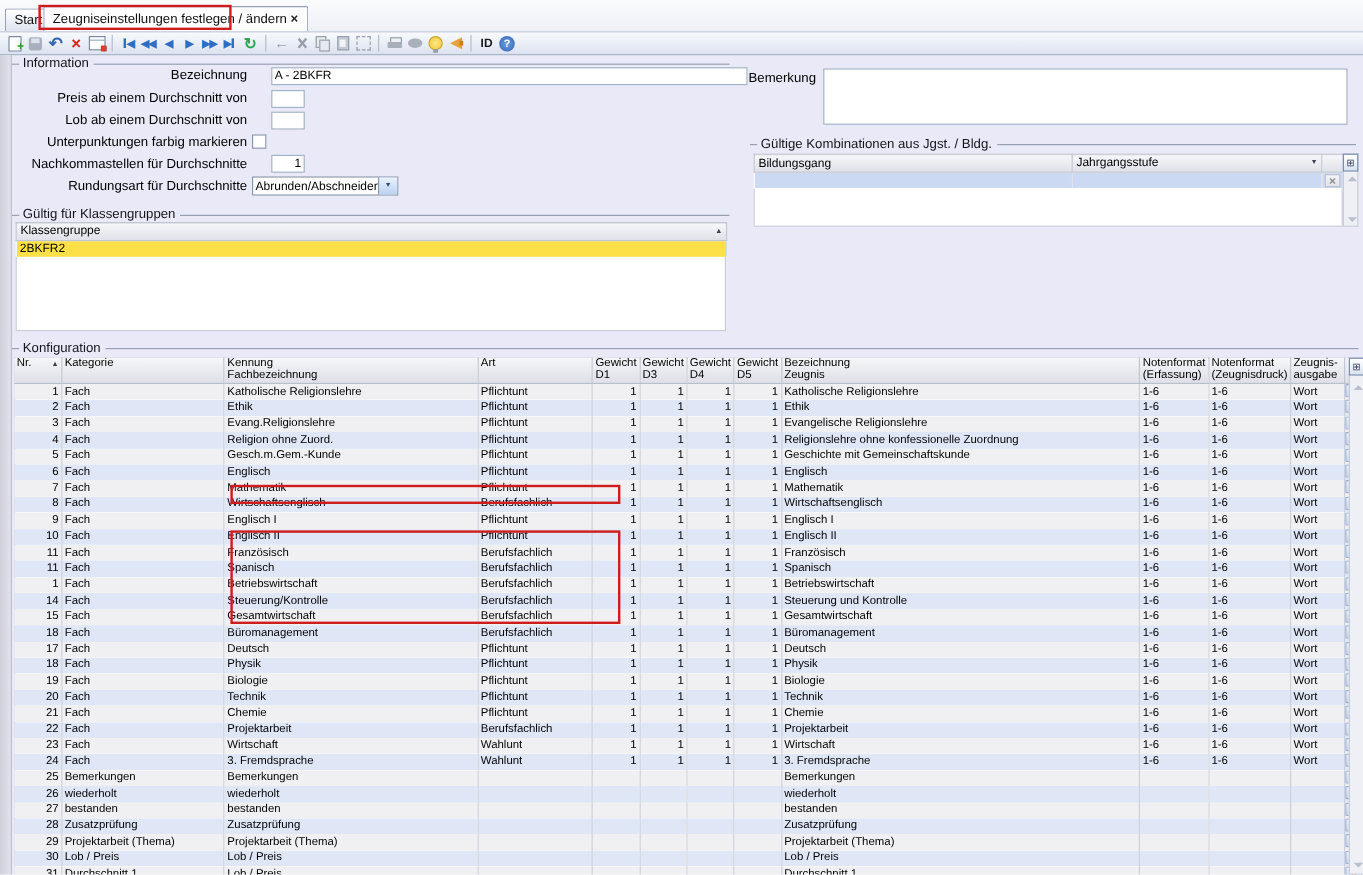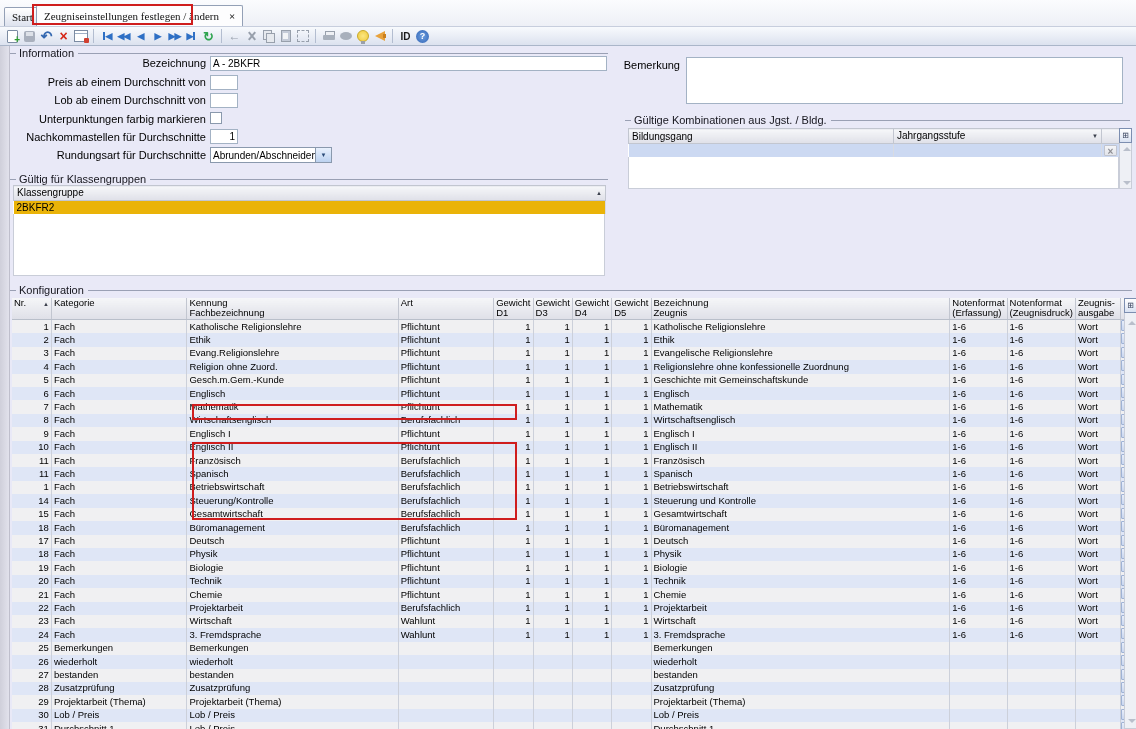--- a/index.html
+++ b/index.html
@@ -1,23 +1,23 @@
 <!DOCTYPE html>
 <html><head>
 <meta charset="utf-8">
 <style>
   html,body{margin:0;padding:0;}
   body{font-family:"Liberation Sans",sans-serif;}
   .screen{position:relative;width:1136px;height:729px;overflow:hidden;background:#e9e9f7;}
 
   
   .tabbar{position:absolute;left:0;top:0;width:1136px;height:26px;background:linear-gradient(#fbfcfe,#eef0f6);}
-  .tab{position:absolute;bottom:0;height:19px;display:flex;align-items:center;gap:10px;
+  .tab{position:absolute;bottom:0;height:19px;display:flex;align-items:center;gap:3px;
        padding:0 7px;font-size:11px;color:#111;border:1px solid #93a0b6;border-bottom:none;
-       border-radius:2px 2px 0 0;background:linear-gradient(#ffffff,#dde2ee);box-sizing:border-box;font-family:Liberation Serif, serif;}
+       border-radius:2px 2px 0 0;background:linear-gradient(#ffffff,#dde2ee);box-sizing:border-box;}
   .tab.active{height:21px;background:#fdfdfe;}
   .tab .close{font-weight:bold;font-size:11px;color:#222;line-height:10px;}
   #tab-start{left:4px;}
   #tab-main{left:36px;}
 
   
   .toolbar{position:absolute;left:0;top:26px;width:1136px;height:20px;display:flex;align-items:center;
            padding-left:4px;box-sizing:border-box;background:linear-gradient(#f8fafd,#dce2ef);
            border-top:1px solid #c7cedd;border-bottom:1px solid #aab6c9;}
   .tbi{width:17px;height:16px;display:inline-flex;align-items:center;justify-content:center;position:relative;flex:none;}
@@ -56,38 +56,38 @@
   .helpic{width:13px;height:13px;border-radius:50%;background:radial-gradient(#6fa0e0,#2f62b4);color:#fff;
           font-size:9px;font-weight:bold;display:flex;align-items:center;justify-content:center;}
 
   
   .leftstrip{position:absolute;left:0;top:46px;width:9px;height:683px;background:linear-gradient(90deg,#cfcfda,#e2e2ec);border-right:1px solid #bfbfcc;}
   .grouphead{position:absolute;display:flex;align-items:center;font-size:11px;color:#15151d;height:12px;}
   .grouphead:before{content:"";width:6px;height:1px;background:#9aa0b4;margin-right:3px;}
   .grouphead:after{content:"";flex:1;height:1px;background:#9aa0b4;margin-left:4px;}
 
   .flabel{position:absolute;left:10px;width:196px;text-align:right;font-size:11px;line-height:15px;color:#000;}
-  .tin{position:absolute;box-sizing:border-box;height:15px;border:1px solid #a3b2c4;background:#fff;font-family:inherit;font-size:10px;padding:0 2px;}
+  .tin{position:absolute;box-sizing:border-box;height:15px;border:1px solid #a3b2c4;background:#fff;font-family:inherit;font-size:10px;padding:0 2px;margin-left:16px;}
   .checkbox{position:absolute;width:12px;height:12px;box-sizing:border-box;border:1px solid #8a99ad;background:#fff;}
   .combo{position:absolute;box-sizing:border-box;height:16px;width:122px;border:1px solid #8a99ad;background:#fff;display:flex;align-items:center;font-size:10px;}
   .combo .cv{flex:1;padding:0 2px;white-space:nowrap;overflow:hidden;}
   .combo .cbtn{width:15px;height:14px;background:linear-gradient(#e9f1fd,#bcd2f0);border-left:1px solid #8a99ad;
                display:flex;align-items:center;justify-content:center;font-size:6px;color:#2a4a77;}
   textarea.bem{position:absolute;left:686px;top:57px;width:437px;height:47px;box-sizing:border-box;border:1px solid #a3b2c4;background:#fff;resize:none;font-family:inherit;font-size:10px;}
 
   
   .minitable{position:absolute;border-collapse:collapse;table-layout:fixed;font-size:10px;background:#fff;}
   .minitable th{height:14px;background:linear-gradient(#f6f7f9,#dfe0e8);border:1px solid #c2c6d0;border-top:1px solid #c2c6d0;
                 font-weight:normal;text-align:left;padding:0 3px;white-space:nowrap;overflow:hidden;}
   .minitable td{height:13px;padding:0 3px;border-right:1px solid #d8dbe2;white-space:nowrap;overflow:hidden;}
   .whitebox{position:absolute;background:#fff;border:1px solid #c9cdd8;box-sizing:border-box;}
   .sort{float:right;font-size:6px;color:#3a3f4c;line-height:13px;}
   .filt{float:right;font-size:6px;color:#3a3f4c;line-height:13px;}
   .selrow{background:#ccd9f2;}
-  .grayrow{background:#eab308;}
+  .grayrow{background:#fde047;}
   .delx{display:inline-block;width:13px;height:11px;text-align:center;line-height:11px;
         background:linear-gradient(#e8eefa,#c9d6ef);border:1px solid #9fb2d4;border-radius:1px;
         color:#d9382a;font-weight:bold;font-size:10px;box-sizing:border-box;}
   .delx.off{color:#8d8d93;background:linear-gradient(#f4f5f8,#e2e4ea);border-color:#c0c4cf;}
   .scrollstrip{position:absolute;width:13px;background:#eef0f5;border:1px solid #c9cdd8;box-sizing:border-box;}
   .chooser{position:absolute;width:13px;height:15px;background:linear-gradient(#ffffff,#d9e2f2);border:1px solid #7c8eb0;
            box-sizing:border-box;display:flex;align-items:center;justify-content:center;font-size:8px;color:#36415c;}
   .sarrow{position:absolute;left:3px;width:0;height:0;border-left:4px solid transparent;border-right:4px solid transparent;}
   .sarrow.up{border-bottom:4px solid #b9bfcb;}
   .sarrow.down{border-top:4px solid #b9bfcb;}

